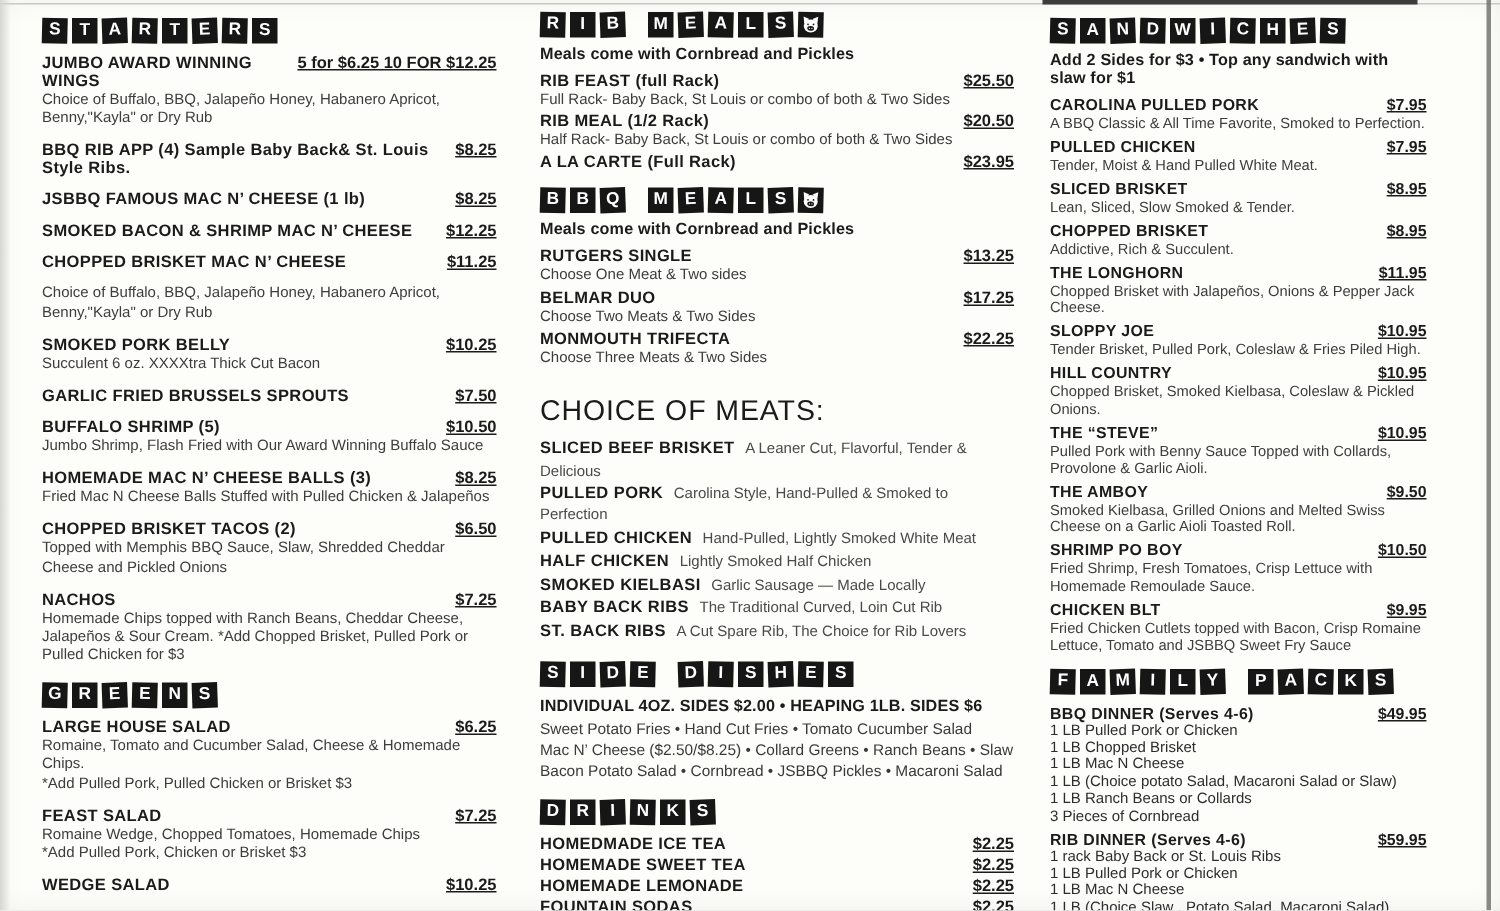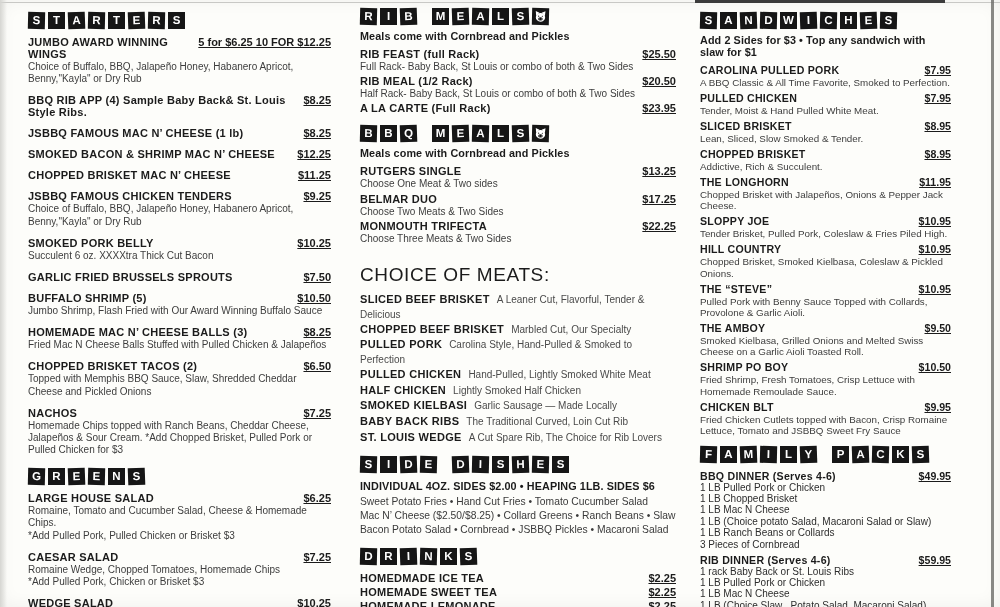--- a/index.html
+++ b/index.html
@@ -110,24 +110,20 @@
             <span class="iprice">$12.25</span>
           </div>
         </div>
         <div class="item">
           <div class="irow">
             <span class="iname">CHOPPED BRISKET MAC N’ CHEESE</span>
             <span class="iprice">$11.25</span>
           </div>
         </div>
         <div class="item">
-          <div class="irow">
-            <span class="iname">JSBBQ FAMOUS CHICKEN TENDERS</span>
-            <span class="iprice">$9.25</span>
-          </div>
           <div class="idesc">Choice of Buffalo, BBQ, Jalapeño Honey, Habanero Apricot, Benny,"Kayla" or Dry Rub</div>
         </div>
         <div class="item">
           <div class="irow">
             <span class="iname">SMOKED PORK BELLY</span>
             <span class="iprice">$10.25</span>
           </div>
           <div class="idesc">Succulent 6 oz. XXXXtra Thick Cut Bacon</div>
         </div>
         <div class="item">
@@ -177,21 +173,21 @@
         <div class="item">
           <div class="irow">
             <span class="iname">LARGE HOUSE SALAD</span>
             <span class="iprice">$6.25</span>
           </div>
           <div class="idesc">Romaine, Tomato and Cucumber Salad, Cheese &amp; Homemade Chips.</div>
           <div class="inote">*Add Pulled Pork, Pulled Chicken or Brisket $3</div>
         </div>
         <div class="item">
           <div class="irow">
-            <span class="iname">CAESAR SALAD</span>
+            <span class="iname">FEAST SALAD</span>
             <span class="iprice">$7.25</span>
           </div>
           <div class="idesc">Romaine Wedge, Chopped Tomatoes, Homemade Chips</div>
           <div class="inote">*Add Pulled Pork, Chicken or Brisket $3</div>
         </div>
         <div class="item">
           <div class="irow">
             <span class="iname">WEDGE SALAD</span>
             <span class="iprice">$10.25</span>
           </div>
@@ -288,27 +284,26 @@
           <div class="irow">
             <span class="iname">MONMOUTH TRIFECTA</span>
             <span class="iprice">$22.25</span>
           </div>
           <div class="idesc">Choose Three Meats &amp; Two Sides</div>
         </div>
       </div>
       <div class="section sec-choice-of-meats">
         <div class="plain-title">CHOICE OF MEATS:</div>
         <div class="meat-row"><span class="meat-name">SLICED BEEF BRISKET</span><span class="meat-desc">A Leaner Cut, Flavorful, Tender &amp; Delicious</span></div>
-        <div class="meat-row"><span class="meat-name">CHOPPED BEEF BRISKET</span><span class="meat-desc">Marbled Cut, Our Specialty</span></div>
         <div class="meat-row"><span class="meat-name">PULLED PORK</span><span class="meat-desc">Carolina Style, Hand-Pulled &amp; Smoked to Perfection</span></div>
         <div class="meat-row"><span class="meat-name">PULLED CHICKEN</span><span class="meat-desc">Hand-Pulled, Lightly Smoked White Meat</span></div>
         <div class="meat-row"><span class="meat-name">HALF CHICKEN</span><span class="meat-desc">Lightly Smoked Half Chicken</span></div>
         <div class="meat-row"><span class="meat-name">SMOKED KIELBASI</span><span class="meat-desc">Garlic Sausage — Made Locally</span></div>
         <div class="meat-row"><span class="meat-name">BABY BACK RIBS</span><span class="meat-desc">The Traditional Curved, Loin Cut Rib</span></div>
-        <div class="meat-row"><span class="meat-name">ST. LOUIS WEDGE</span><span class="meat-desc">A Cut Spare Rib, The Choice for Rib Lovers</span></div>
+        <div class="meat-row"><span class="meat-name">ST. BACK RIBS</span><span class="meat-desc">A Cut Spare Rib, The Choice for Rib Lovers</span></div>
       </div>
       <div class="section sec-side-dishes">
         <div class="tiles-row">
           <span class="tile">S</span>
           <span class="tile">I</span>
           <span class="tile">D</span>
           <span class="tile">E</span>
           <span class="tile-gap"></span>
           <span class="tile">D</span>
           <span class="tile">I</span>

